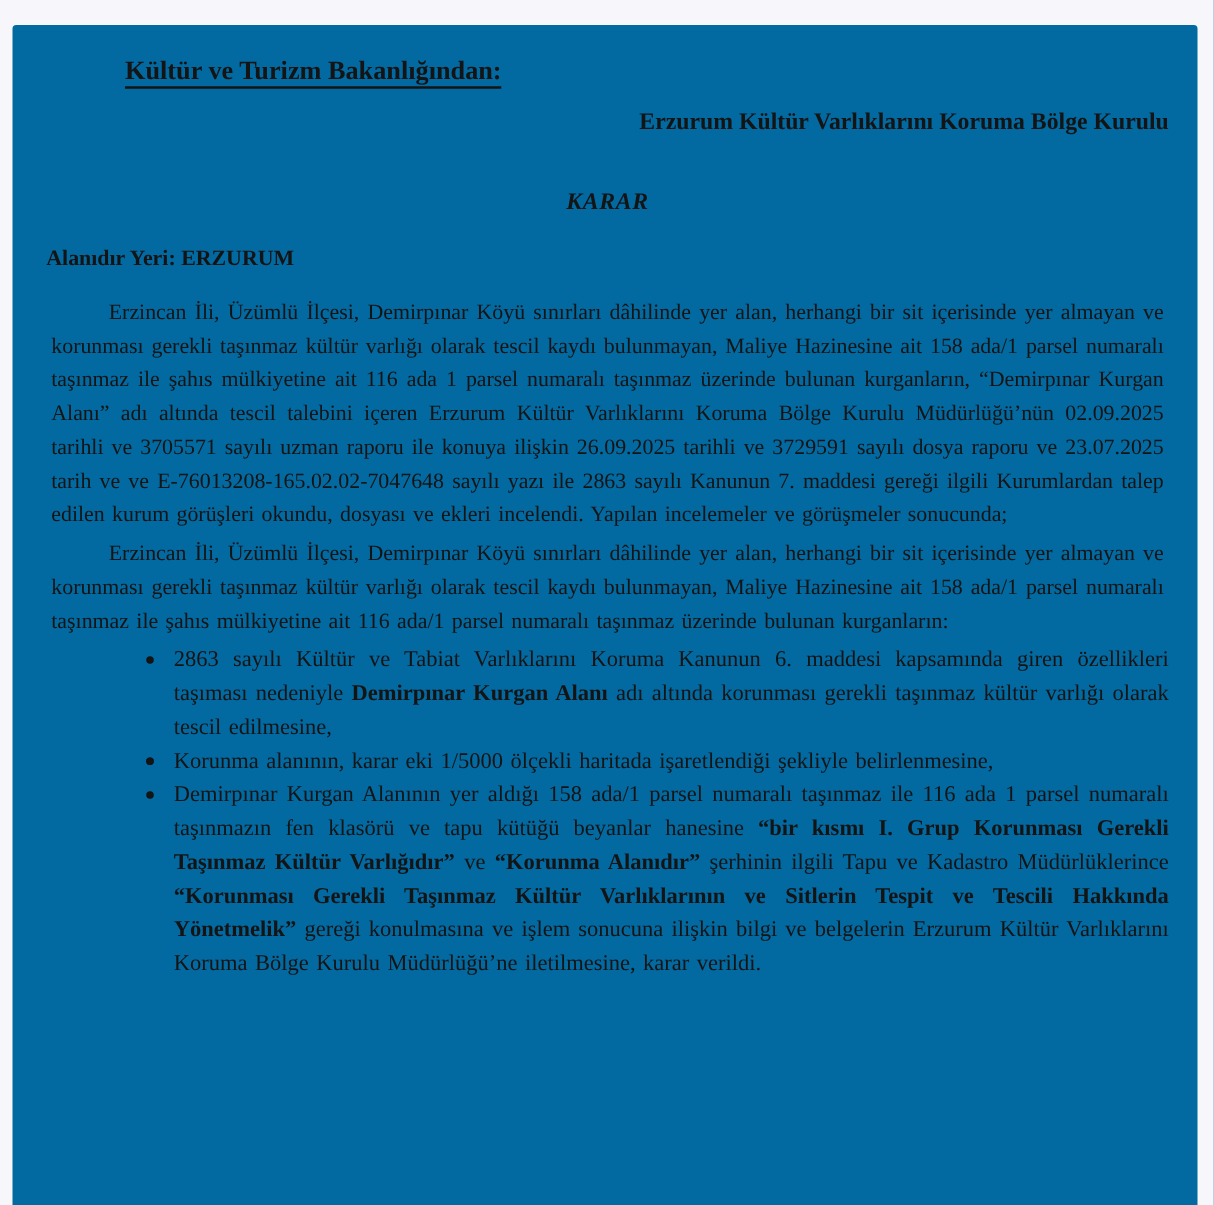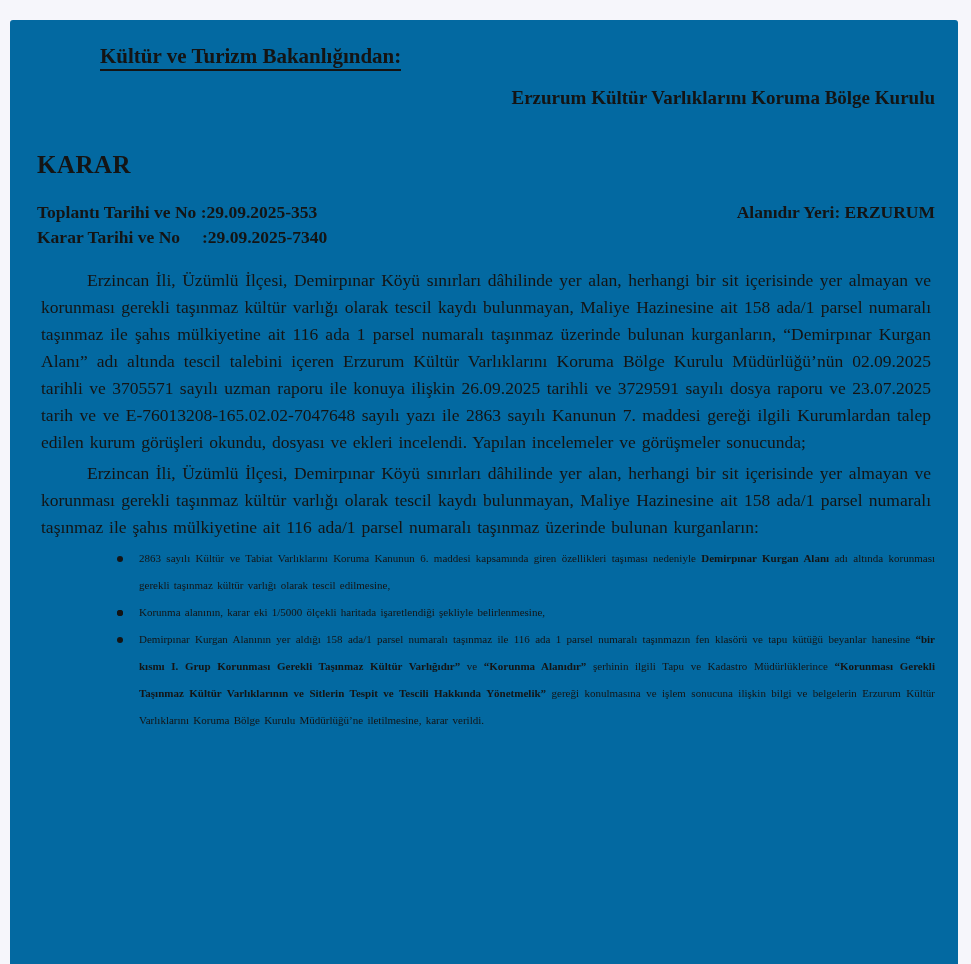--- a/index.html
+++ b/index.html
@@ -34,23 +34,25 @@
     padding-bottom: 1px;
   }
   .board-heading {
     margin: 18px 0 0 0;
     text-align: right;
     font-size: 19px;
     font-weight: bold;
   }
   .decision-heading {
     margin: 42px 0 0 0;
-    font-size: 25px;
+    text-align: center;
+    font-size: 19px;
     font-weight: bold;
     letter-spacing: 0.5px;
+    font-style: italic;
   }
   .meta {
     margin-top: 21px;
     display: flex;
     justify-content: space-between;
     align-items: flex-start;
     font-size: 17.5px;
     font-weight: bold;
   }
   .meta-left div {
@@ -72,21 +74,21 @@
     margin-top: 17px;
   }
   .bullets {
     margin: 0 0 0 78px;
     padding: 0;
     list-style: none;
   }
   .bullets li {
     position: relative;
     padding-left: 24px;
-    font-size: 11px;
+    font-size: 18px;
     line-height: 27px;
     text-align: justify;
     word-spacing: 1.5px;
     font-family: Liberation Serif, serif;
   }
   .dot {
     position: absolute;
     left: 2px;
     top: 11px;
     width: 6px;
@@ -100,24 +102,20 @@
 
 <div class="page">
 
   <h1 class="ministry-heading"><span>Kültür ve Turizm Bakanlığından:</span></h1>
 
   <h2 class="board-heading">Erzurum Kültür Varlıklarını Koruma Bölge Kurulu</h2>
 
   <h3 class="decision-heading">KARAR</h3>
 
   <div class="meta">
-    <div class="meta-left">
-      <div>Toplantı Tarihi ve No :29.09.2025-353</div>
-      <div>Karar Tarihi ve No     :29.09.2025-7340</div>
-    </div>
     <div class="meta-right">Alanıdır Yeri: ERZURUM</div>
   </div>
 
   <p class="body-par first">Erzincan İli, Üzümlü İlçesi, Demirpınar Köyü sınırları dâhilinde yer alan, herhangi bir sit içerisinde yer almayan ve korunması gerekli taşınmaz kültür varlığı olarak tescil kaydı bulunmayan, Maliye Hazinesine ait 158 ada/1 parsel numaralı taşınmaz ile şahıs mülkiyetine ait 116 ada 1 parsel numaralı taşınmaz üzerinde bulunan kurganların, “Demirpınar Kurgan Alanı” adı altında tescil talebini içeren Erzurum Kültür Varlıklarını Koruma Bölge Kurulu Müdürlüğü’nün 02.09.2025 tarihli ve 3705571 sayılı uzman raporu ile konuya ilişkin 26.09.2025 tarihli ve 3729591 sayılı dosya raporu ve 23.07.2025 tarih ve ve E-76013208-165.02.02-7047648 sayılı yazı ile 2863 sayılı Kanunun 7. maddesi gereği ilgili Kurumlardan talep edilen kurum görüşleri okundu, dosyası ve ekleri incelendi. Yapılan incelemeler ve görüşmeler sonucunda;</p>
 
   <p class="body-par">Erzincan İli, Üzümlü İlçesi, Demirpınar Köyü sınırları dâhilinde yer alan, herhangi bir sit içerisinde yer almayan ve korunması gerekli taşınmaz kültür varlığı olarak tescil kaydı bulunmayan, Maliye Hazinesine ait 158 ada/1 parsel numaralı taşınmaz ile şahıs mülkiyetine ait 116 ada/1 parsel numaralı taşınmaz üzerinde bulunan kurganların:</p>
 
   <ul class="bullets">
     <li><span class="dot"></span><span><span>2863 sayılı Kültür ve Tabiat Varlıklarını Koruma Kanunun 6. maddesi kapsamında giren özellikleri taşıması nedeniyle </span><b>Demirpınar Kurgan Alanı</b><span> adı altında korunması gerekli taşınmaz kültür varlığı olarak tescil edilmesine,</span></span></li>
     <li><span class="dot"></span></li>

